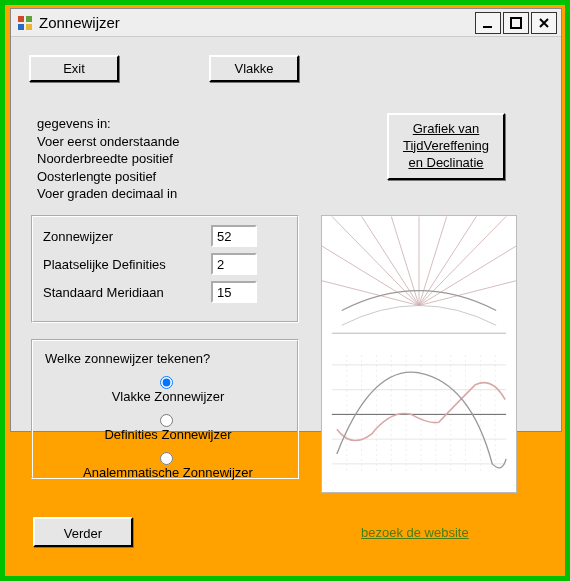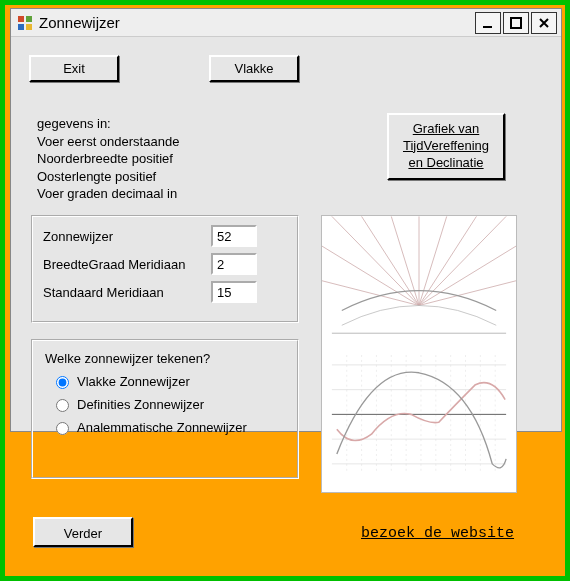--- a/index.html
+++ b/index.html
@@ -107,21 +107,21 @@
     width: 46px; height: 22px;
     border: 2px inset #fff;
     background: #fff;
     padding: 2px 4px;
     font-family: inherit;
     font-size: 13px;
   }
 
   .group.radios { left: 20px; top: 302px; width: 268px; height: 140px; padding: 10px 12px 8px 12px; }
   .radio-title { }
-  .radio-row { display: flex; align-items: center; margin: 7px 0 7px 6px; }
+  .radio-row { display: flex; align-items: center; margin: 7px 0 7px 6px; flex-direction: column; }
   .radio-row input { margin-right: 8px; }
 
   .chart-box {
     position: absolute;
     left: 310px; top: 178px;
     width: 196px; height: 278px;
     background: #fff;
     border: 1px solid #bbb;
     overflow: hidden;
   }
@@ -129,25 +129,24 @@
 
   .verder-btn {
     position: absolute;
     left: 22px; top: 480px;
     width: 100px; height: 30px;
     line-height: 22px;
   }
   .link {
     position: absolute;
     left: 350px; top: 488px;
-    color: #000000;
+    color: #4d7c0f;
     text-decoration: underline;
-    font-size: 15px;
+    font-size: 13px;
     cursor: pointer;
-    font-family: Liberation Mono, monospace;
   }
 </style>
 </head>
 <body>
 
 <div class="frame">
   <div class="frame-inner">
 
     <div class="titlebar">
       <span class="app-icon">
@@ -193,21 +192,21 @@
       </div>
 
       <div class="win-button btn-grafiek">Grafiek van TijdVereffening en Declinatie</div>
 
       <div class="group inputs">
         <div class="input-row">
           <span class="input-label">Zonnewijzer</span>
           <input class="text-input" value="52" style="">
         </div>
         <div class="input-row">
-          <span class="input-label">BreedteGraad Meridiaan</span>
+          <span class="input-label">Plaatselijke Definities</span>
           <input class="text-input" value="2" style="">
         </div>
         <div class="input-row">
           <span class="input-label">Standaard Meridiaan</span>
           <input class="text-input" value="15" style="">
         </div>
       </div>
 
       <div class="group radios">
         <div class="radio-title">Welke zonnewijzer tekenen?</div>

